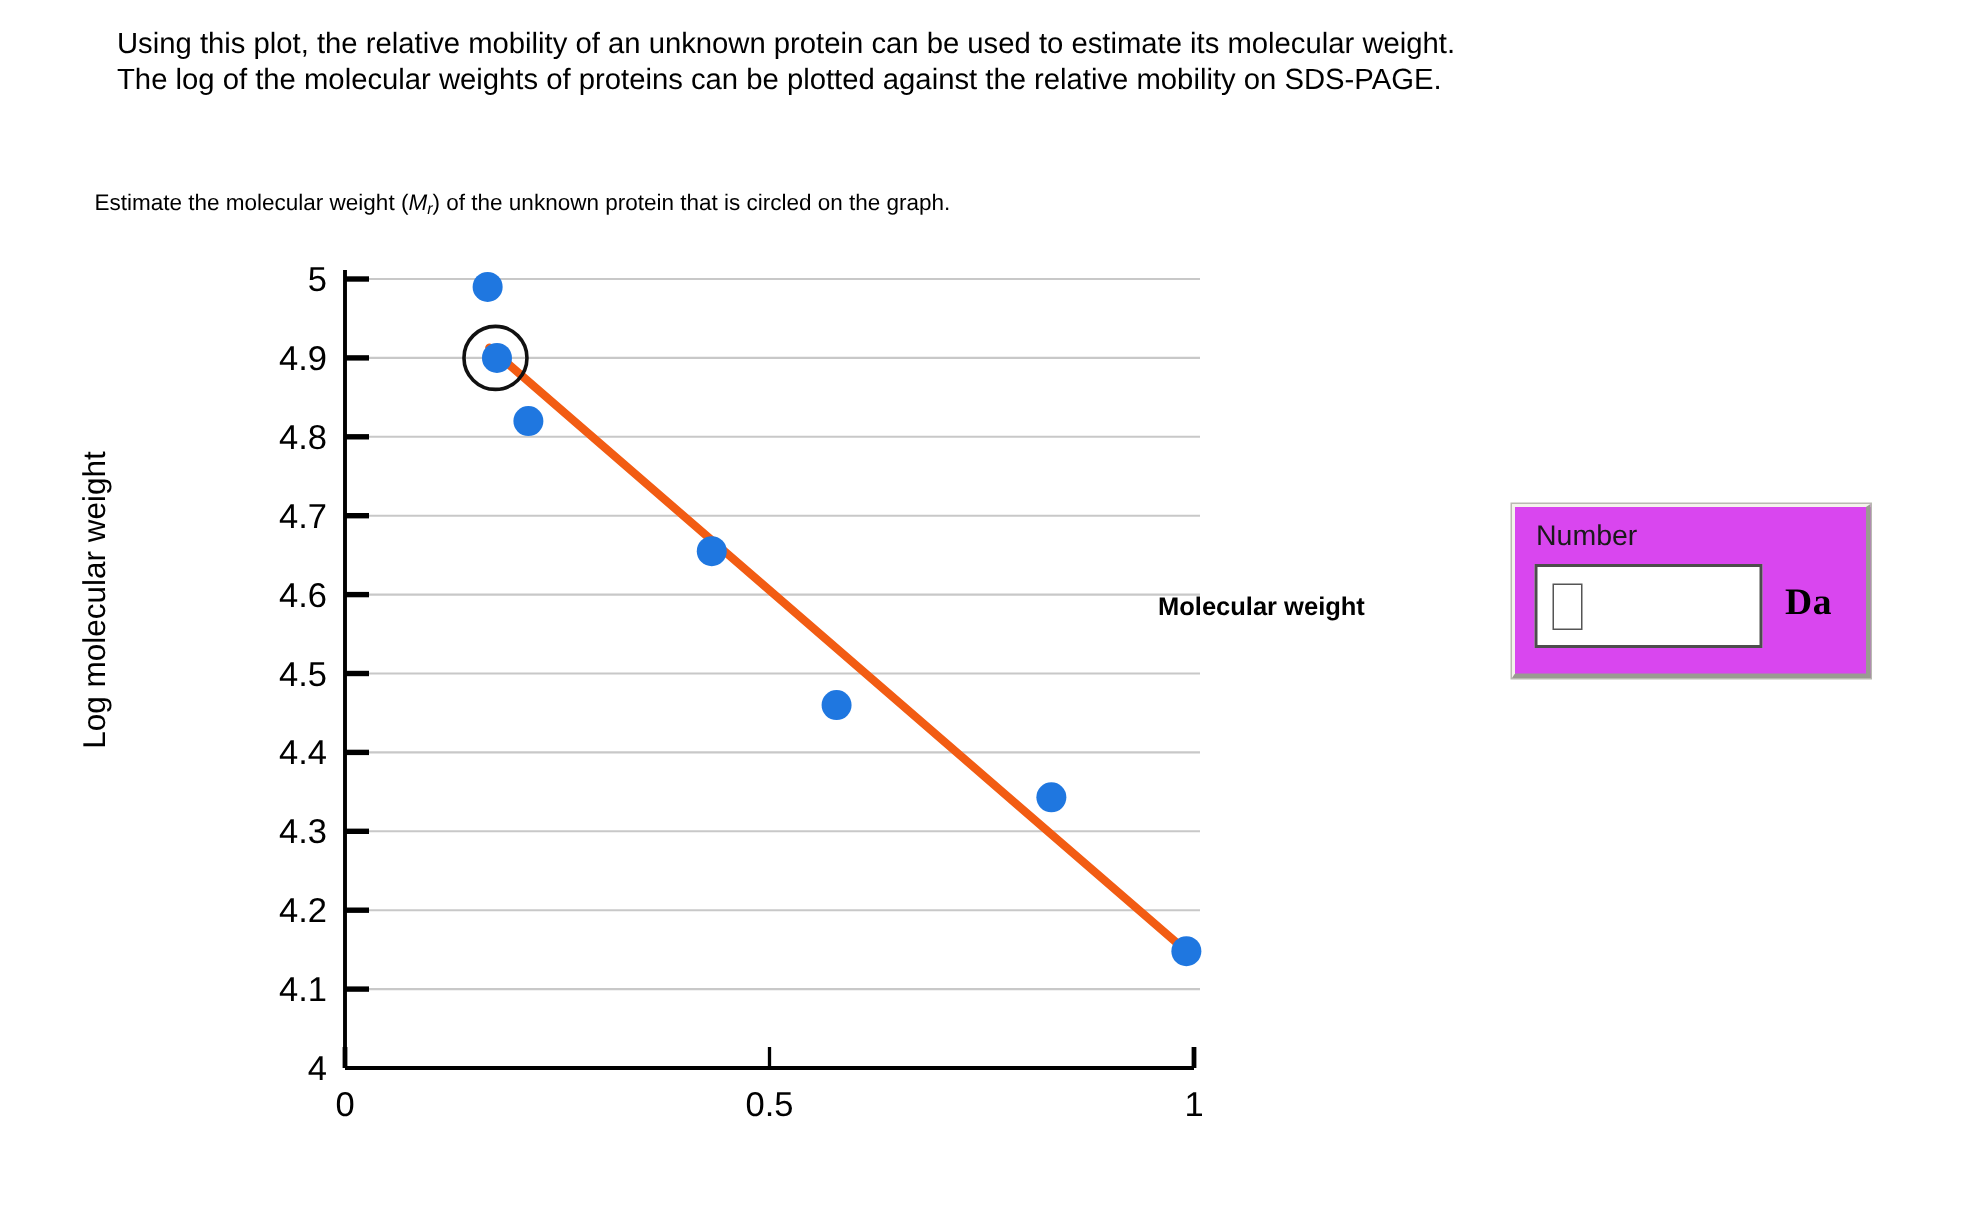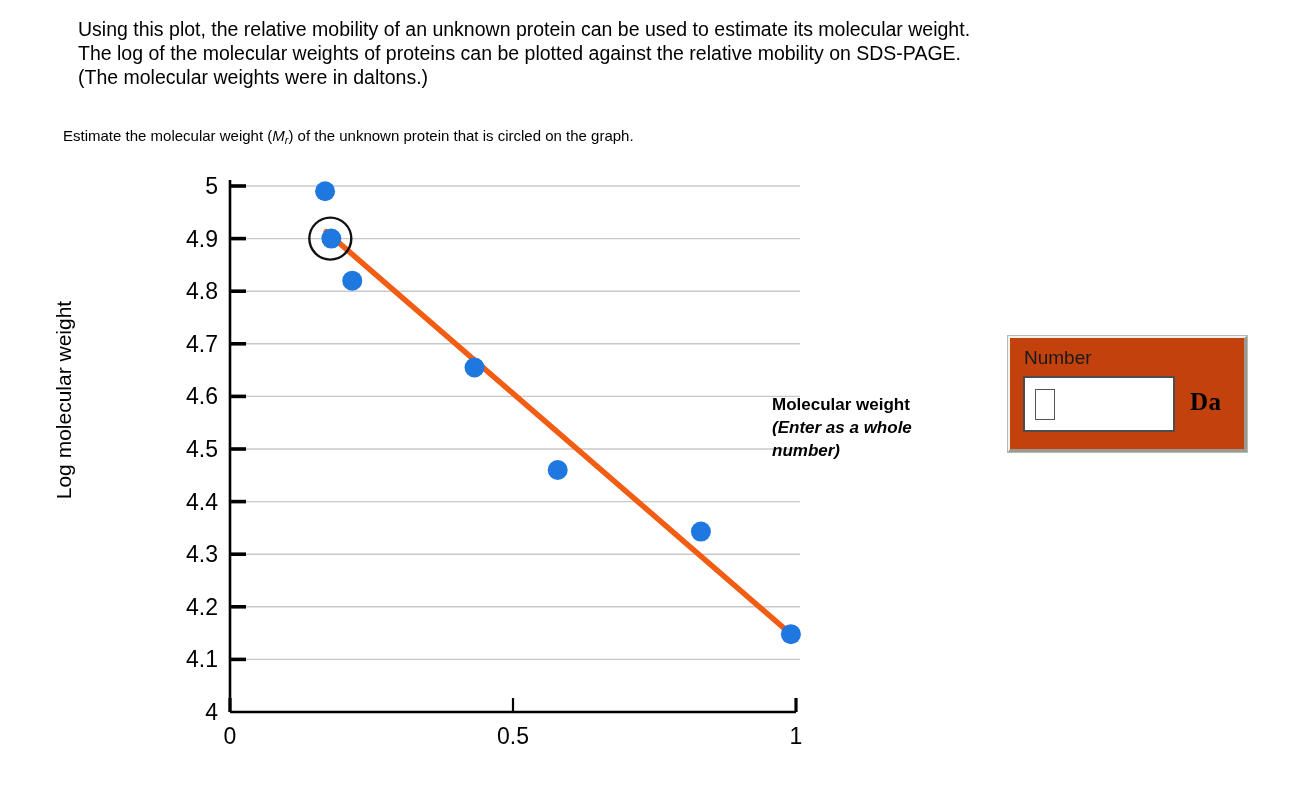--- a/index.html
+++ b/index.html
@@ -101,21 +101,21 @@
   #answer-label .note {
     font-style: italic;
     font-weight: bold;
   }
   #answer-panel {
     position: absolute;
     left: 1008px;
     top: 336px;
     width: 239px;
     height: 116px;
-    background: #c2410c;
+    background: #d946ef;
     border-top: 2px solid #f4f3ec;
     border-left: 2px solid #f4f3ec;
     border-right: 3px solid #9a9a92;
     border-bottom: 3px solid #9a9a92;
     box-sizing: border-box;
     box-shadow: 0 0 0 1px #b9b9b1;
     padding-left: 32px;
   }
   #number-label {
     position: absolute;
@@ -155,21 +155,20 @@
     font-size: 25px;
     letter-spacing: 0.5px;
   }
 </style>
 </head>
 <body>
 
 <div id="prompt-block">
   <div class="prompt-line">Using this plot, the relative mobility of an unknown protein can be used to estimate its molecular weight.</div>
   <div class="prompt-line">The log of the molecular weights of proteins can be plotted against the relative mobility on SDS-PAGE.</div>
-  <div class="prompt-line">(The molecular weights were in daltons.)</div>
 </div>
 
 <div id="question-line">
   <span>Estimate the molecular weight (</span><span class="ital">M</span><span class="sub ital">r</span><span>) of the unknown protein that is circled on the graph.</span>
 </div>
 
 <div id="chart-area">
 
   <svg id="plot-svg" width="820" height="600" viewBox="0 0 820 600">
     <g id="gridlines">
@@ -233,21 +232,20 @@
       </g>
     <circle id="highlight-circle" fill="none" stroke="#111" stroke-width="2.4" cx="330.31399999999996" cy="78.5999999999998" r="21"></circle>
   </svg>
 
   <div id="y-axis-title">Log molecular weight</div>
 
 </div>
 
 <div id="answer-label">
   <span>Molecular weight</span><br>
-  <span class="note">(Enter as a whole number)</span>
 </div>
 
 <div id="answer-panel">
   <div id="number-label">Number</div>
   <div id="answer-input" title="Number">
     <div id="caret-box"></div>
   </div>
   <div id="unit-label">Da</div>
 </div>
 

